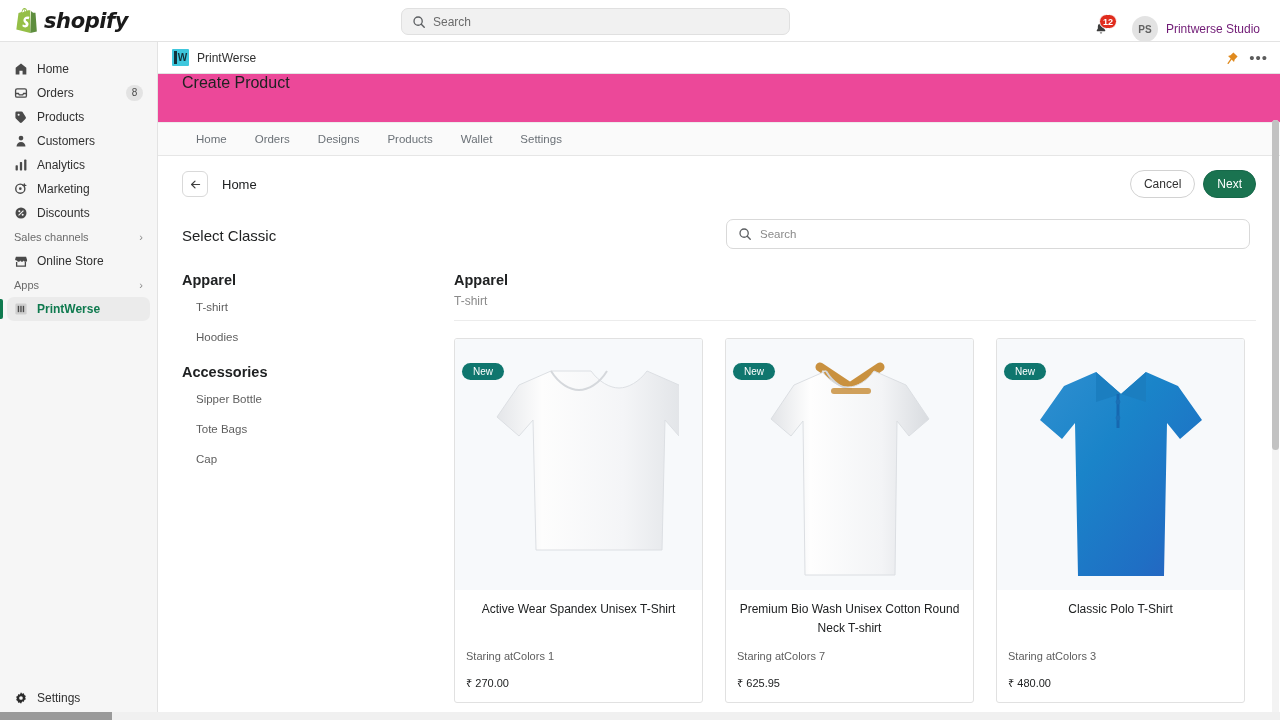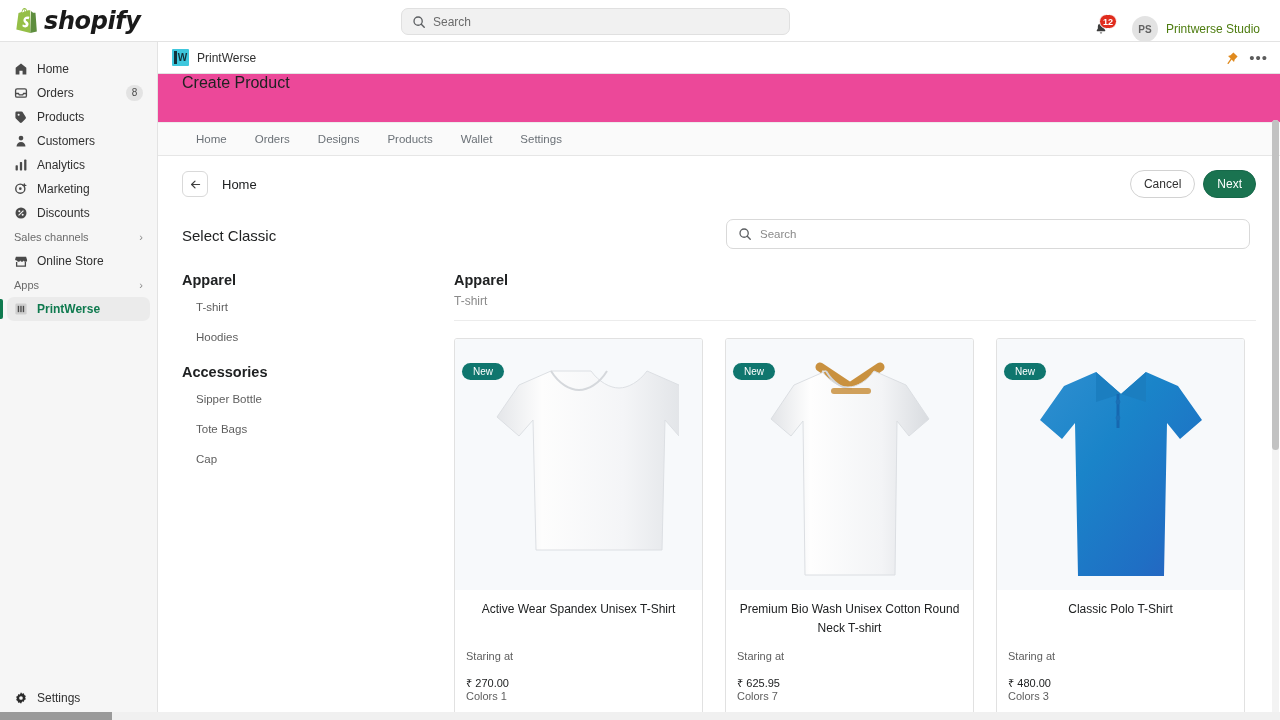--- a/index.html
+++ b/index.html
@@ -14,21 +14,21 @@
   
   .topbar {
     position: absolute; top: 0; left: 0;
     width: 1280px; height: 42px;
     background: #ffffff;
     border-bottom: 1px solid #e3e3e3;
     display: flex; align-items: center;
   }
   .brand { display: flex; align-items: center; gap: 7px; padding-left: 14px; width: 160px; }
   .brand-mark { width: 23px; height: 25px; flex: 0 0 auto; }
-  .brand-word { font-size: 24px; font-weight: 700; letter-spacing: -0.4px; color: #1a1a1a;
+  .brand-word { font-size: 21px; font-weight: 700; letter-spacing: -0.4px; color: #1a1a1a;
                 font-family: "DejaVu Sans", sans-serif; font-style: italic; }
 
   .global-search {
     position: absolute; left: 401px; top: 8px;
     width: 389px; height: 27px;
     background: #f1f1f1; border: 1px solid #e0e0e0; border-radius: 7px;
     display: flex; align-items: center; gap: 7px; padding: 0 10px;
   }
   .global-search .ph { font-size: 12px; color: #6b6b6b; }
 
@@ -45,21 +45,21 @@
     font-size: 9px; font-weight: 700; line-height: 15px; text-align: center;
     border: 1.5px solid #fff;
   }
   .user-chip { display: flex; align-items: center; gap: 8px; padding: 3px 6px; border-radius: 7px; }
   .avatar {
     width: 26px; height: 26px; border-radius: 50%;
     background: #e3e3e3; color: #616161;
     font-size: 10px; font-weight: 600;
     display: flex; align-items: center; justify-content: center;
   }
-  .user-name { font-size: 12px; color: #4d7c0f; text-align: center; }
+  .user-name { font-size: 12px; color: #701a75; text-align: center; }
 
   
   .sidebar {
     position: absolute; left: 0; top: 42px;
     width: 158px; height: 678px;
     background: #f6f6f6; border-right: 1px solid #e3e3e3;
   }
   .nav-item {
     display: flex; align-items: center; gap: 9px;
     height: 24px; margin: 0 7px; padding: 0 7px;
@@ -189,21 +189,20 @@
     padding: 3px 11px; border-radius: 11px; z-index: 3;
   }
   .card-body { padding: 10px 11px 12px; }
   .card-name {
     font-size: 12px; color: #202223; text-align: center;
     line-height: 1.6; min-height: 38px;
   }
   .card-meta {
     display: flex; align-items: flex-start;
     margin-top: 12px;
-    flex-direction: column;
   }
   .meta-left-top { font-size: 11px; color: #5e5e5e; }
   .meta-price { font-size: 11px; color: #202223; margin-top: 13px; }
   .meta-colors { font-size: 11px; color: #5e5e5e; }
 
   
   .vscroll {
     position: absolute; right: 1px; top: 78px;
     width: 7px; height: 612px; background: #f3f3f3; border-radius: 4px;
   }

